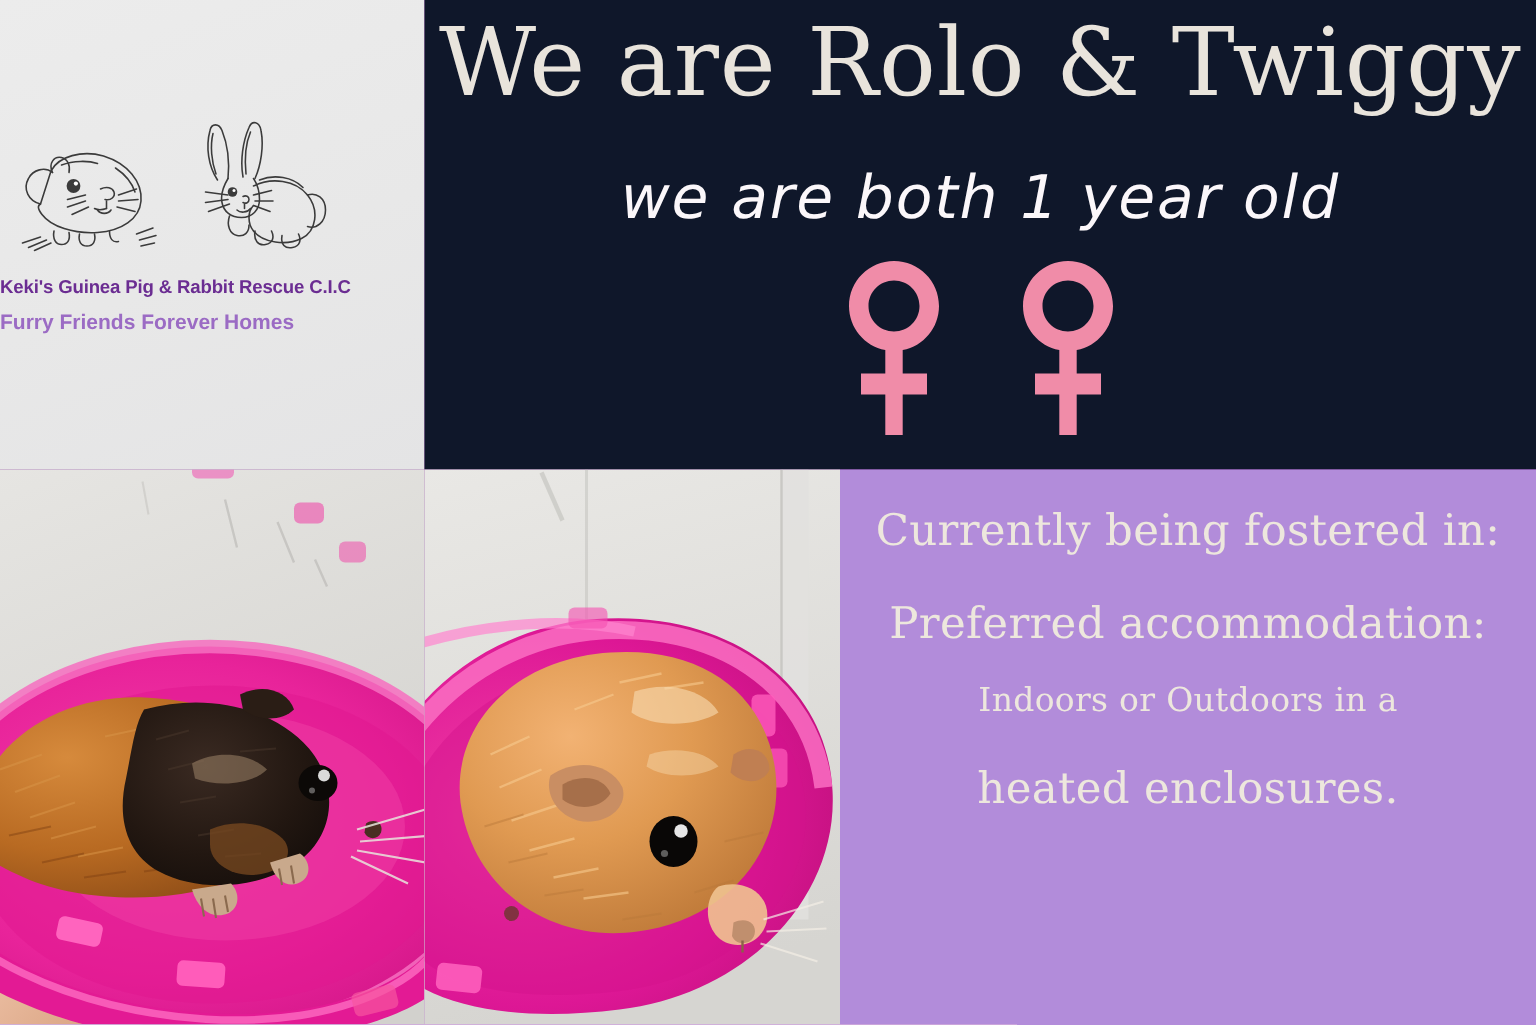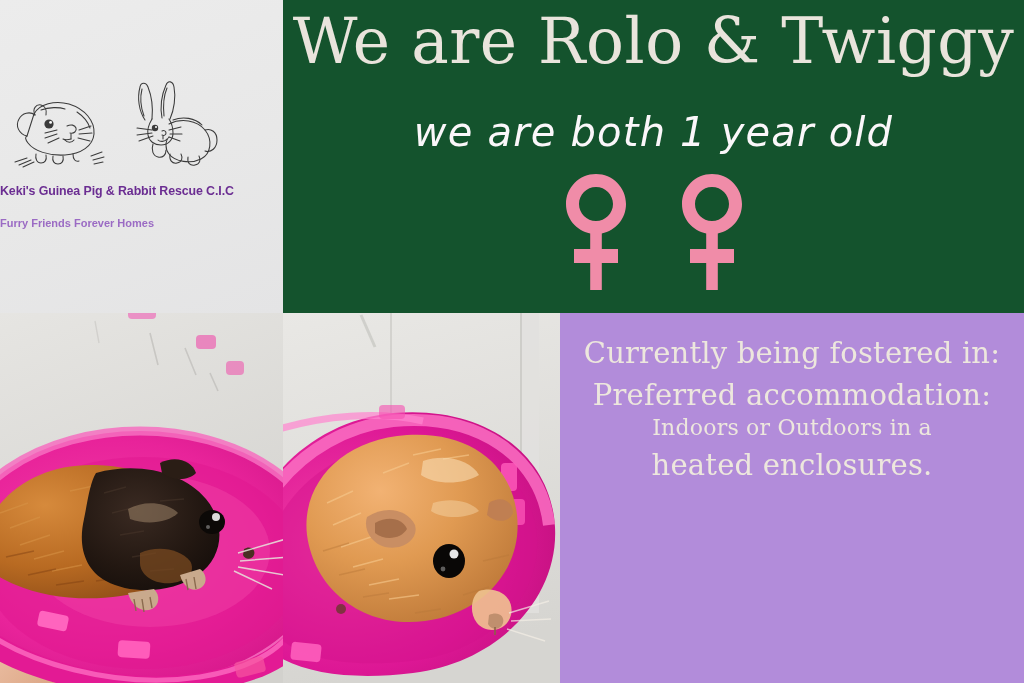--- a/index.html
+++ b/index.html
@@ -43,35 +43,35 @@
   .logo-animal { display: block; }
   #logo-name {
     margin-top: 14px;
     font-size: 12.4px;
     font-weight: bold;
     color: #6B2D92;
     letter-spacing: -0.1px;
     white-space: nowrap;
   }
   #logo-tagline {
-    margin-top: 19px;
-    font-size: 11px;
+    margin-top: 8px;
+    font-size: 14px;
     font-weight: bold;
     color: #9B6BC4;
     white-space: nowrap;
   }
 
   
   #header {
     position: absolute;
     left: 283px;
     top: 0;
     width: 741px;
     height: 313px;
-    background: #14532d;
+    background: #0f172a;
     overflow: hidden;
   }
   #header-title {
     position: absolute;
     left: 0;
     right: 0;
     top: 10px;
     text-align: center;
     font-family: "DejaVu Serif", "Liberation Serif", serif;
     font-size: 63px;
@@ -133,20 +133,21 @@
     top: 313px;
     width: 464px;
     height: 370px;
     background: #B28CDA;
     display: flex;
     flex-direction: column;
     align-items: center;
     justify-content: flex-start;
     padding-top: 18px;
     box-sizing: border-box;
+    gap: 20px;
   }
   .info-line {
     font-family: "DejaVu Serif", "Liberation Serif", serif;
     color: #EDE7DD;
     text-align: center;
     white-space: nowrap;
     line-height: 1.12;
   }
   #foster-label   { font-size: 29px; margin-top: 6px; letter-spacing: 0.2px; }
   #foster-city    { font-size: 56px; margin-top: 8px; letter-spacing: 0.4px; }

